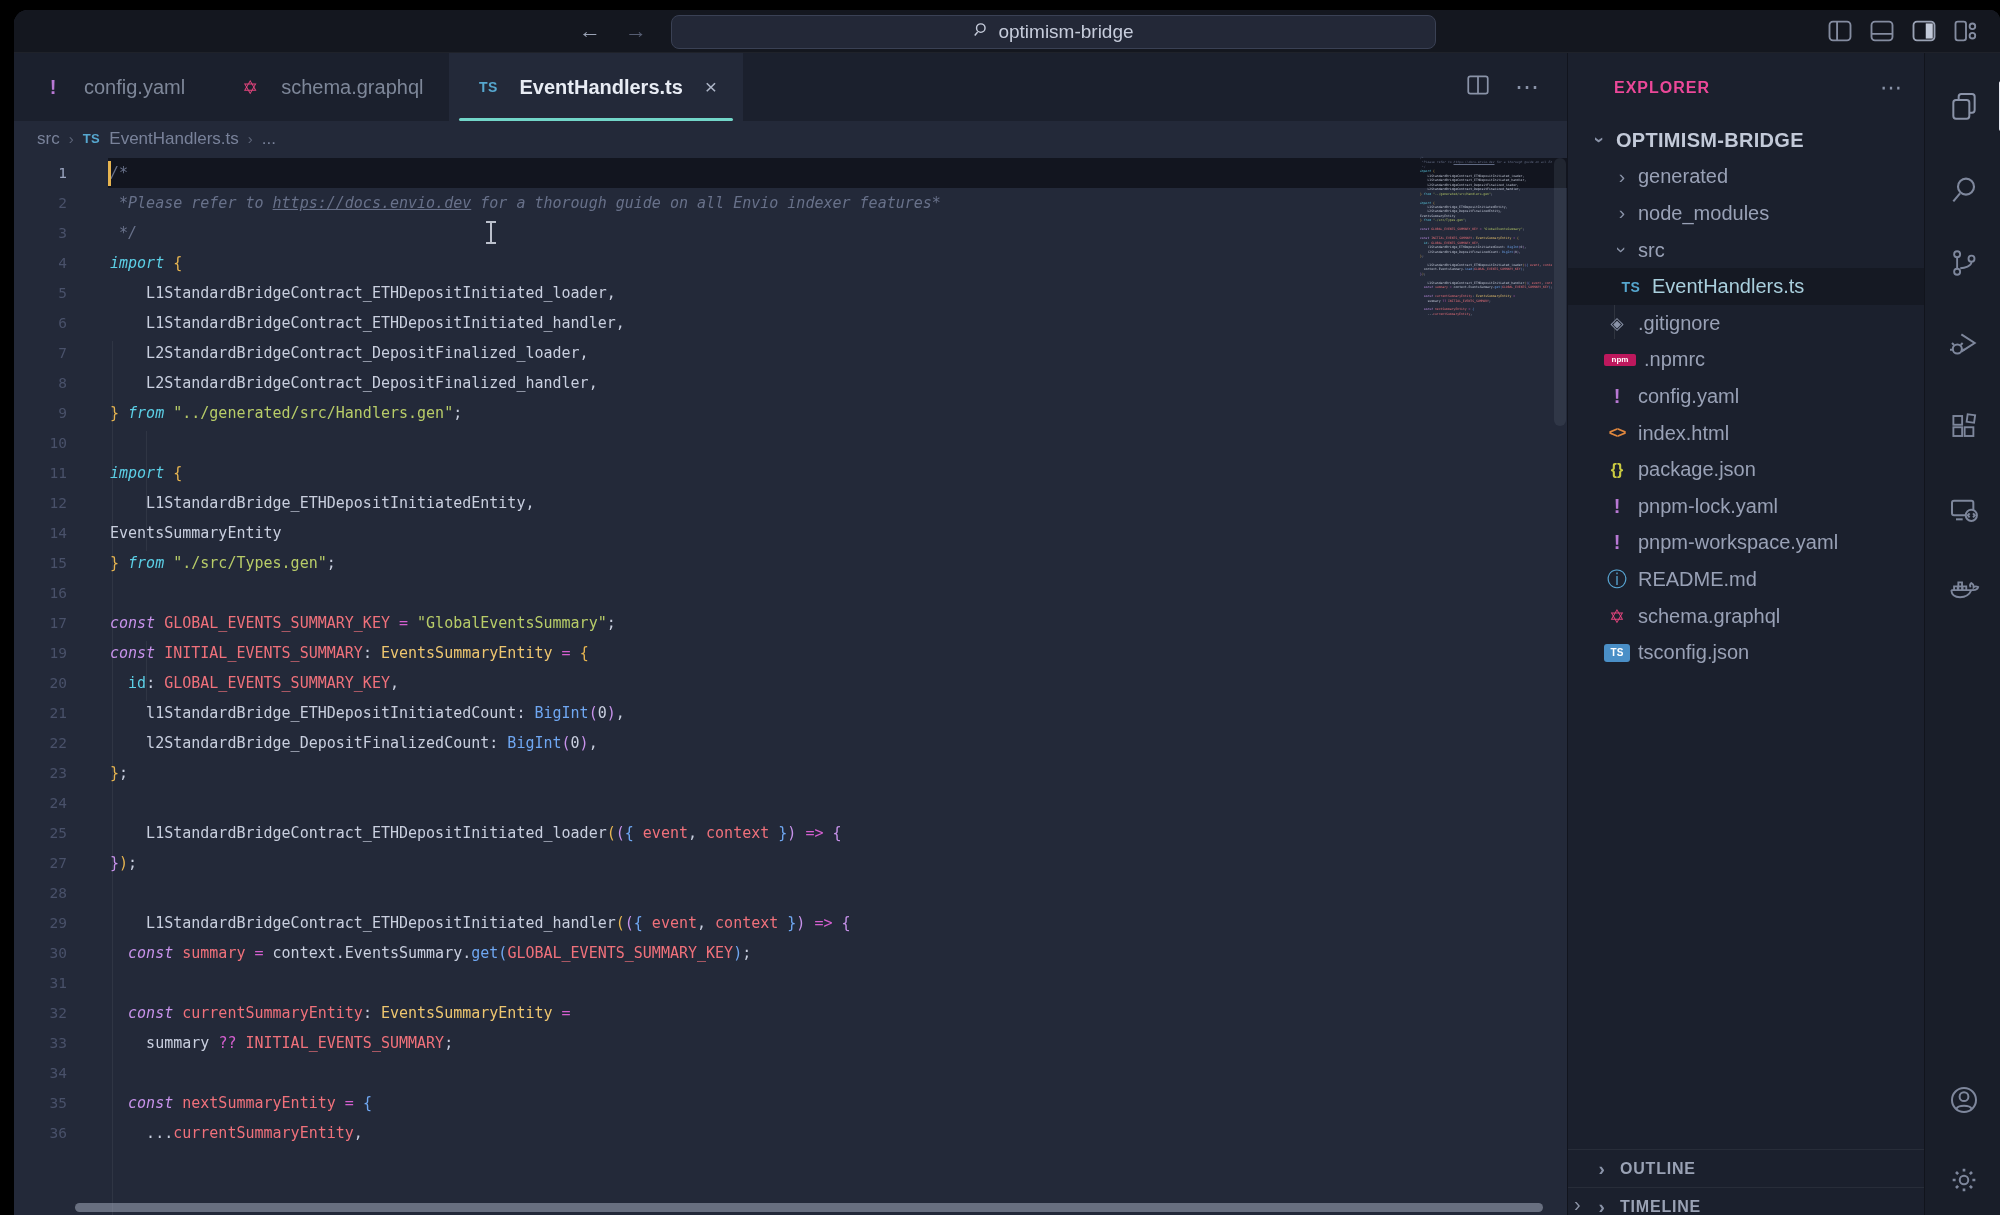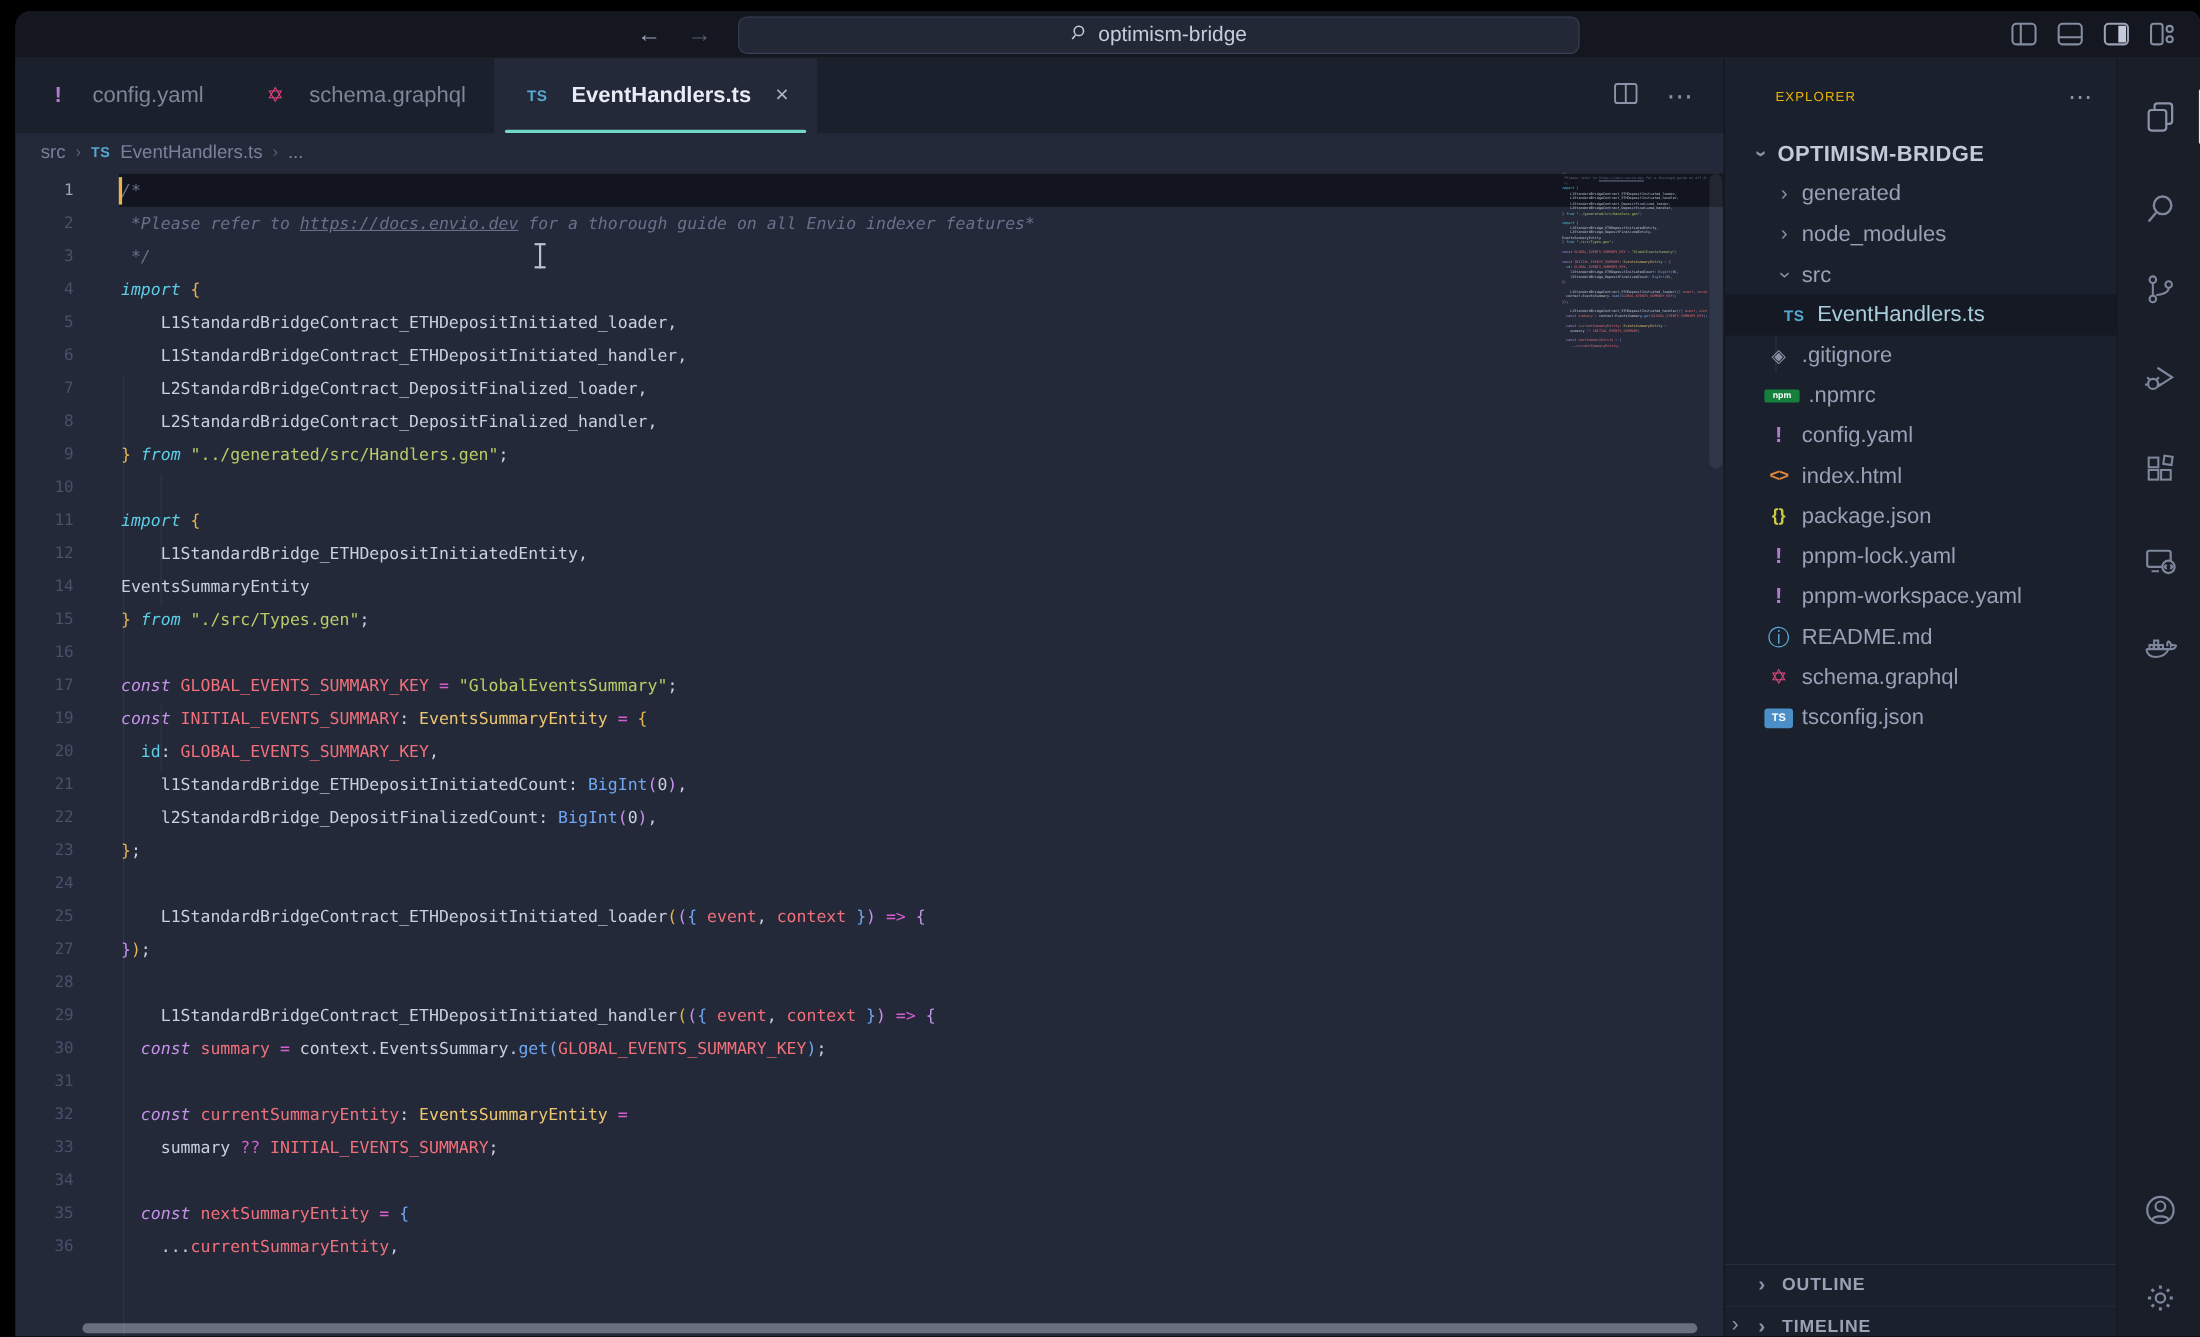--- a/index.html
+++ b/index.html
@@ -58,38 +58,38 @@
   .b2{color:#c792ea;}
   .b3{color:#6fa7f2;}
   .guide{position:absolute;width:1px;background:rgba(255,255,255,.06);}
   
   #minimap{position:absolute;top:0;left:1406px;width:132px;height:100%;overflow:hidden;opacity:.92;}
   #minimap pre{margin:0;font-family:"DejaVu Sans Mono",monospace;font-size:3.1px;line-height:4.45px;white-space:pre;}
   #vscroll{position:absolute;right:1px;top:2px;width:12px;height:268px;background:rgba(130,140,165,.14);border-radius:6px;}
   
   #sidebar{width:356px;flex:0 0 356px;background:#1b202d;position:relative;border-left:1px solid rgba(0,0,0,.35);}
   #sb-header{position:absolute;top:22px;left:46px;right:20px;display:flex;align-items:center;justify-content:space-between;}
-  #sb-title{color:#eab308;font-size:12px;font-weight:400;letter-spacing:1px;}
+  #sb-title{color:#ec4899;font-size:16px;font-weight:700;letter-spacing:1px;}
   #tree{position:absolute;top:69px;left:0;right:0;}
   .trow{height:36.6px;display:flex;align-items:center;font-size:20px;color:#99a1b6;position:relative;cursor:default;}
   .trow.root{color:#c3cad9;font-weight:700;letter-spacing:.3px;}
   .trow.selected{background:#151923;color:#a9cfdd;}
   .chev{width:20px;color:#8a93a8;font-size:19px;display:inline-block;text-align:center;}
   .chev.down{transform:rotate(90deg);}
   .ficon{width:26px;display:inline-flex;justify-content:center;align-items:center;margin-right:8px;flex:0 0 26px;}
   .tree-guide{position:absolute;left:46px;top:153px;width:1px;height:64px;background:rgba(255,255,255,.09);}
   #sb-sections{position:absolute;left:0;right:0;top:1096px;}
   .section{height:37px;display:flex;align-items:center;border-top:1px solid rgba(255,255,255,.06);
     color:#9aa2b5;font-size:16px;font-weight:700;letter-spacing:.8px;padding-left:24px;gap:8px;}
   
   .i-bang{color:#b878d4;font-weight:700;font-size:20px;font-style:normal;}
   .i-graphql{color:#e0447c;font-size:19px;}
   .i-ts{color:#56a7cf;font-weight:700;font-size:14px;letter-spacing:.5px;}
   .i-git{color:#8a93a8;font-size:17px;}
-  .i-npm{background:#15803d;color:#fff;font-size:8px;font-weight:700;border-radius:2px;padding:2px 3px;line-height:1;}
+  .i-npm{background:#be185d;color:#fff;font-size:8px;font-weight:700;border-radius:2px;padding:2px 3px;line-height:1;}
   .i-html{color:#e0873e;font-weight:700;font-size:16px;letter-spacing:-1px;}
   .i-json{color:#cbcb41;font-weight:700;font-size:16px;}
   .i-info{color:#58a6d4;font-size:20px;}
   .i-tsconfig{background:#4a8fc7;color:#fff;font-size:10px;font-weight:700;border-radius:3px;width:18px;height:18px;
     display:inline-flex;align-items:center;justify-content:center;}
   
   #activity{width:77px;flex:0 0 77px;background:#191e29;position:relative;border-left:1px solid rgba(0,0,0,.3);}
   .act{position:absolute;left:0;width:77px;height:40px;display:flex;align-items:center;justify-content:center;color:#7e879c;}
   .act svg{display:block;}
   #act-indicator{position:absolute;right:0;top:28px;width:3px;height:50px;background:#e7eaf2;border-radius:2px 0 0 2px;}

